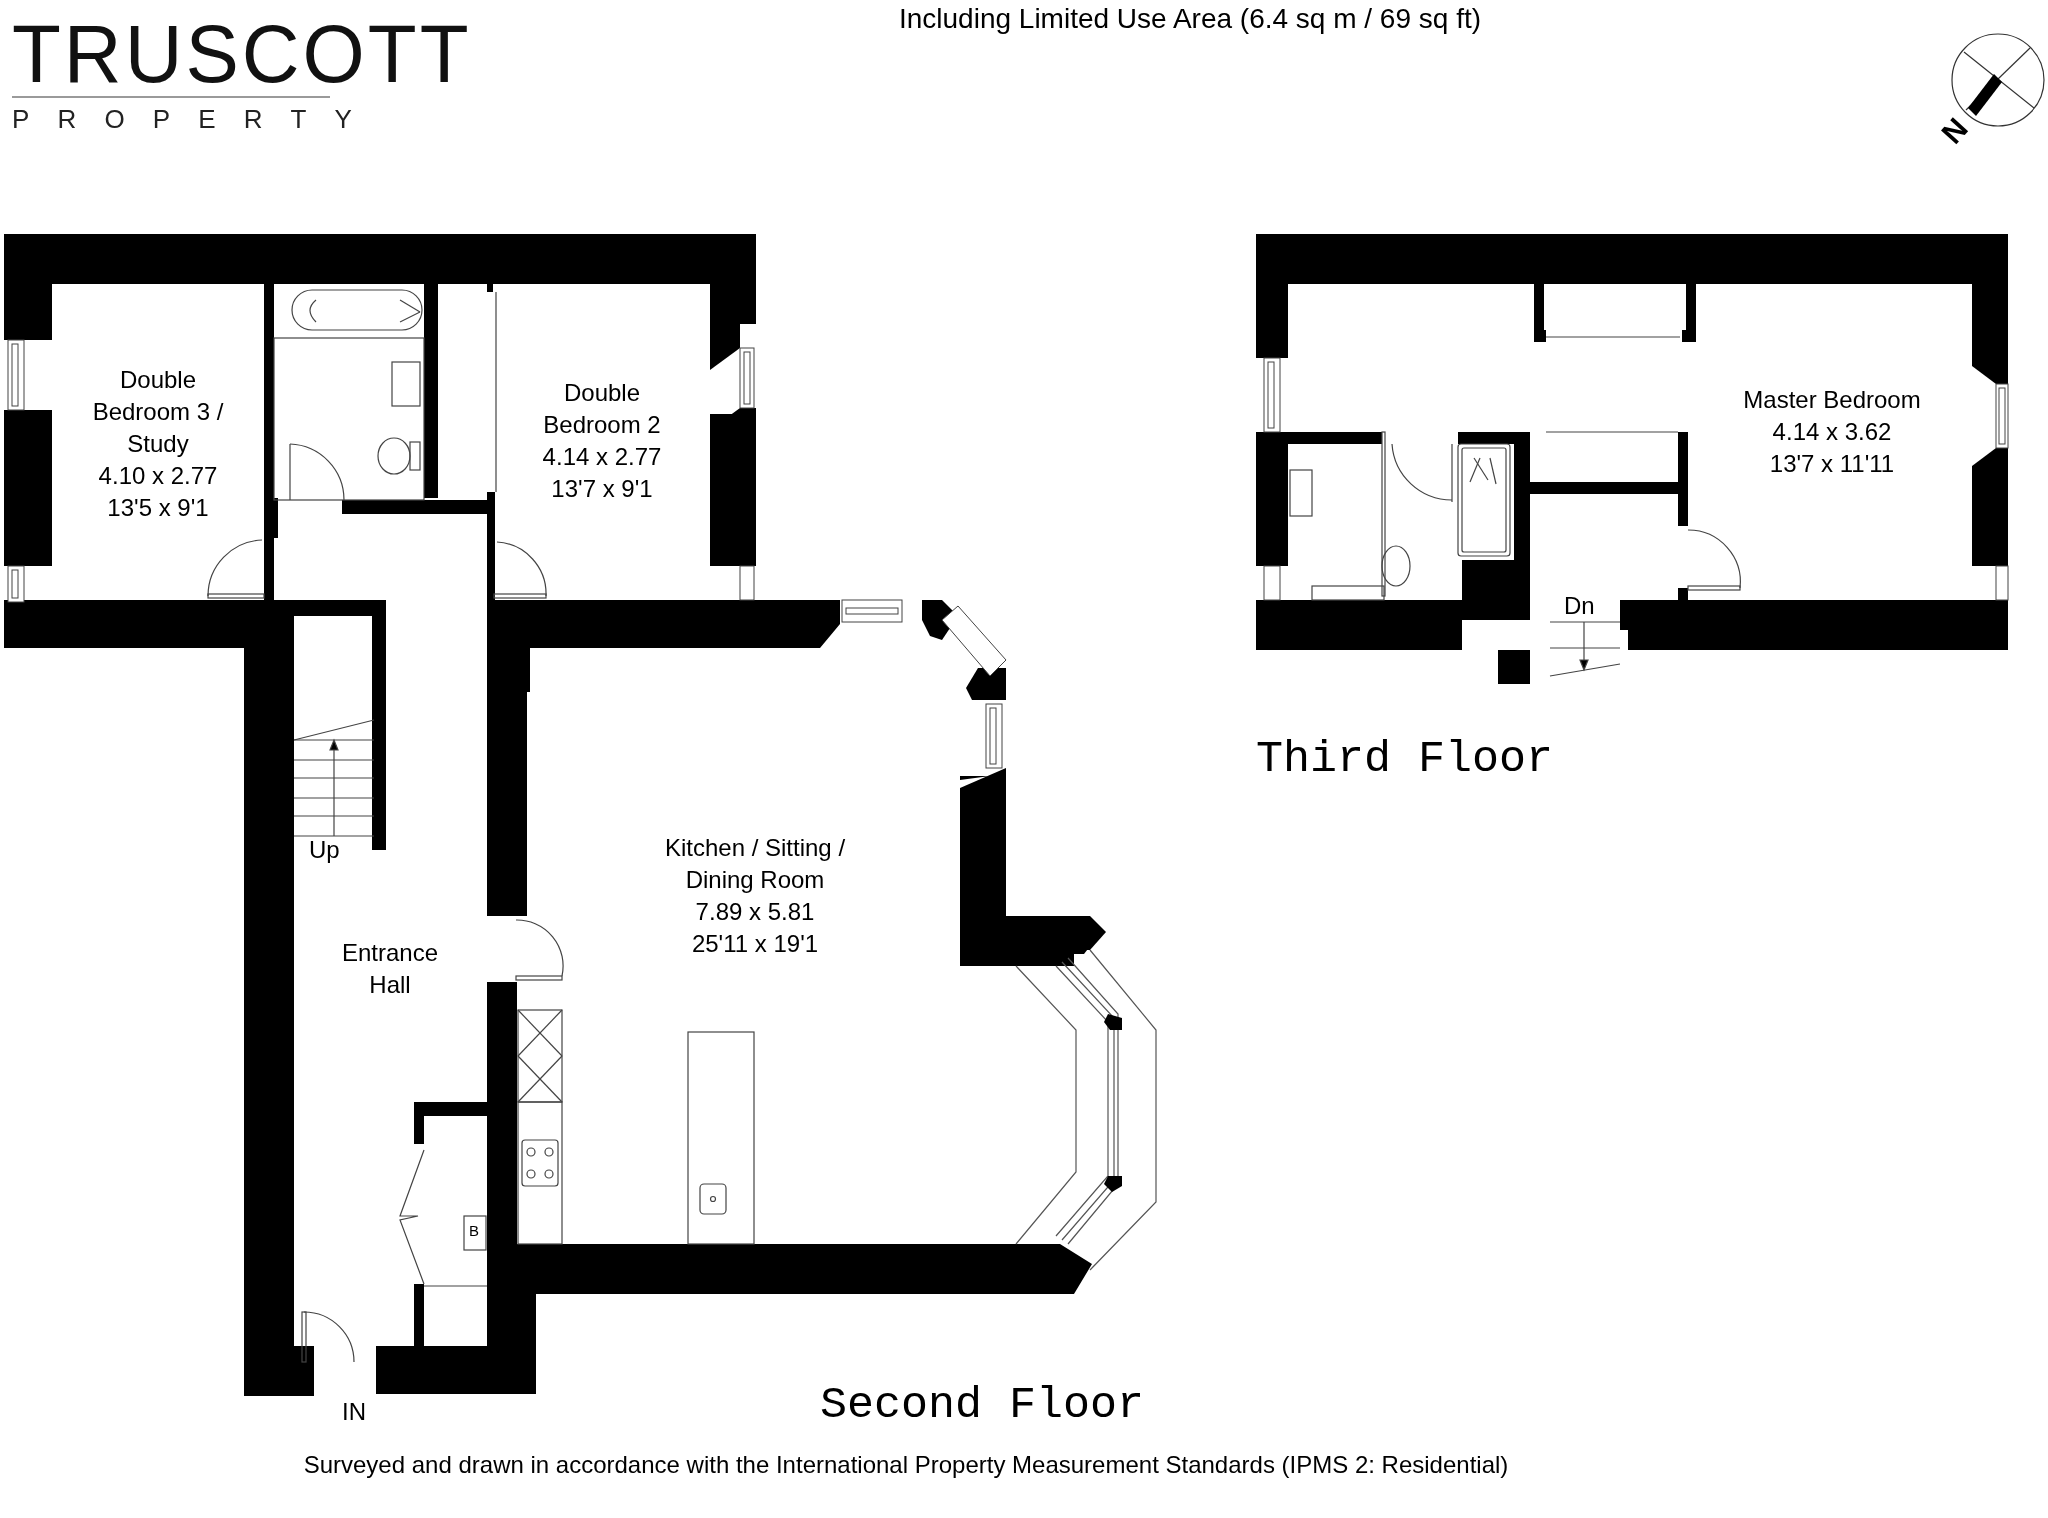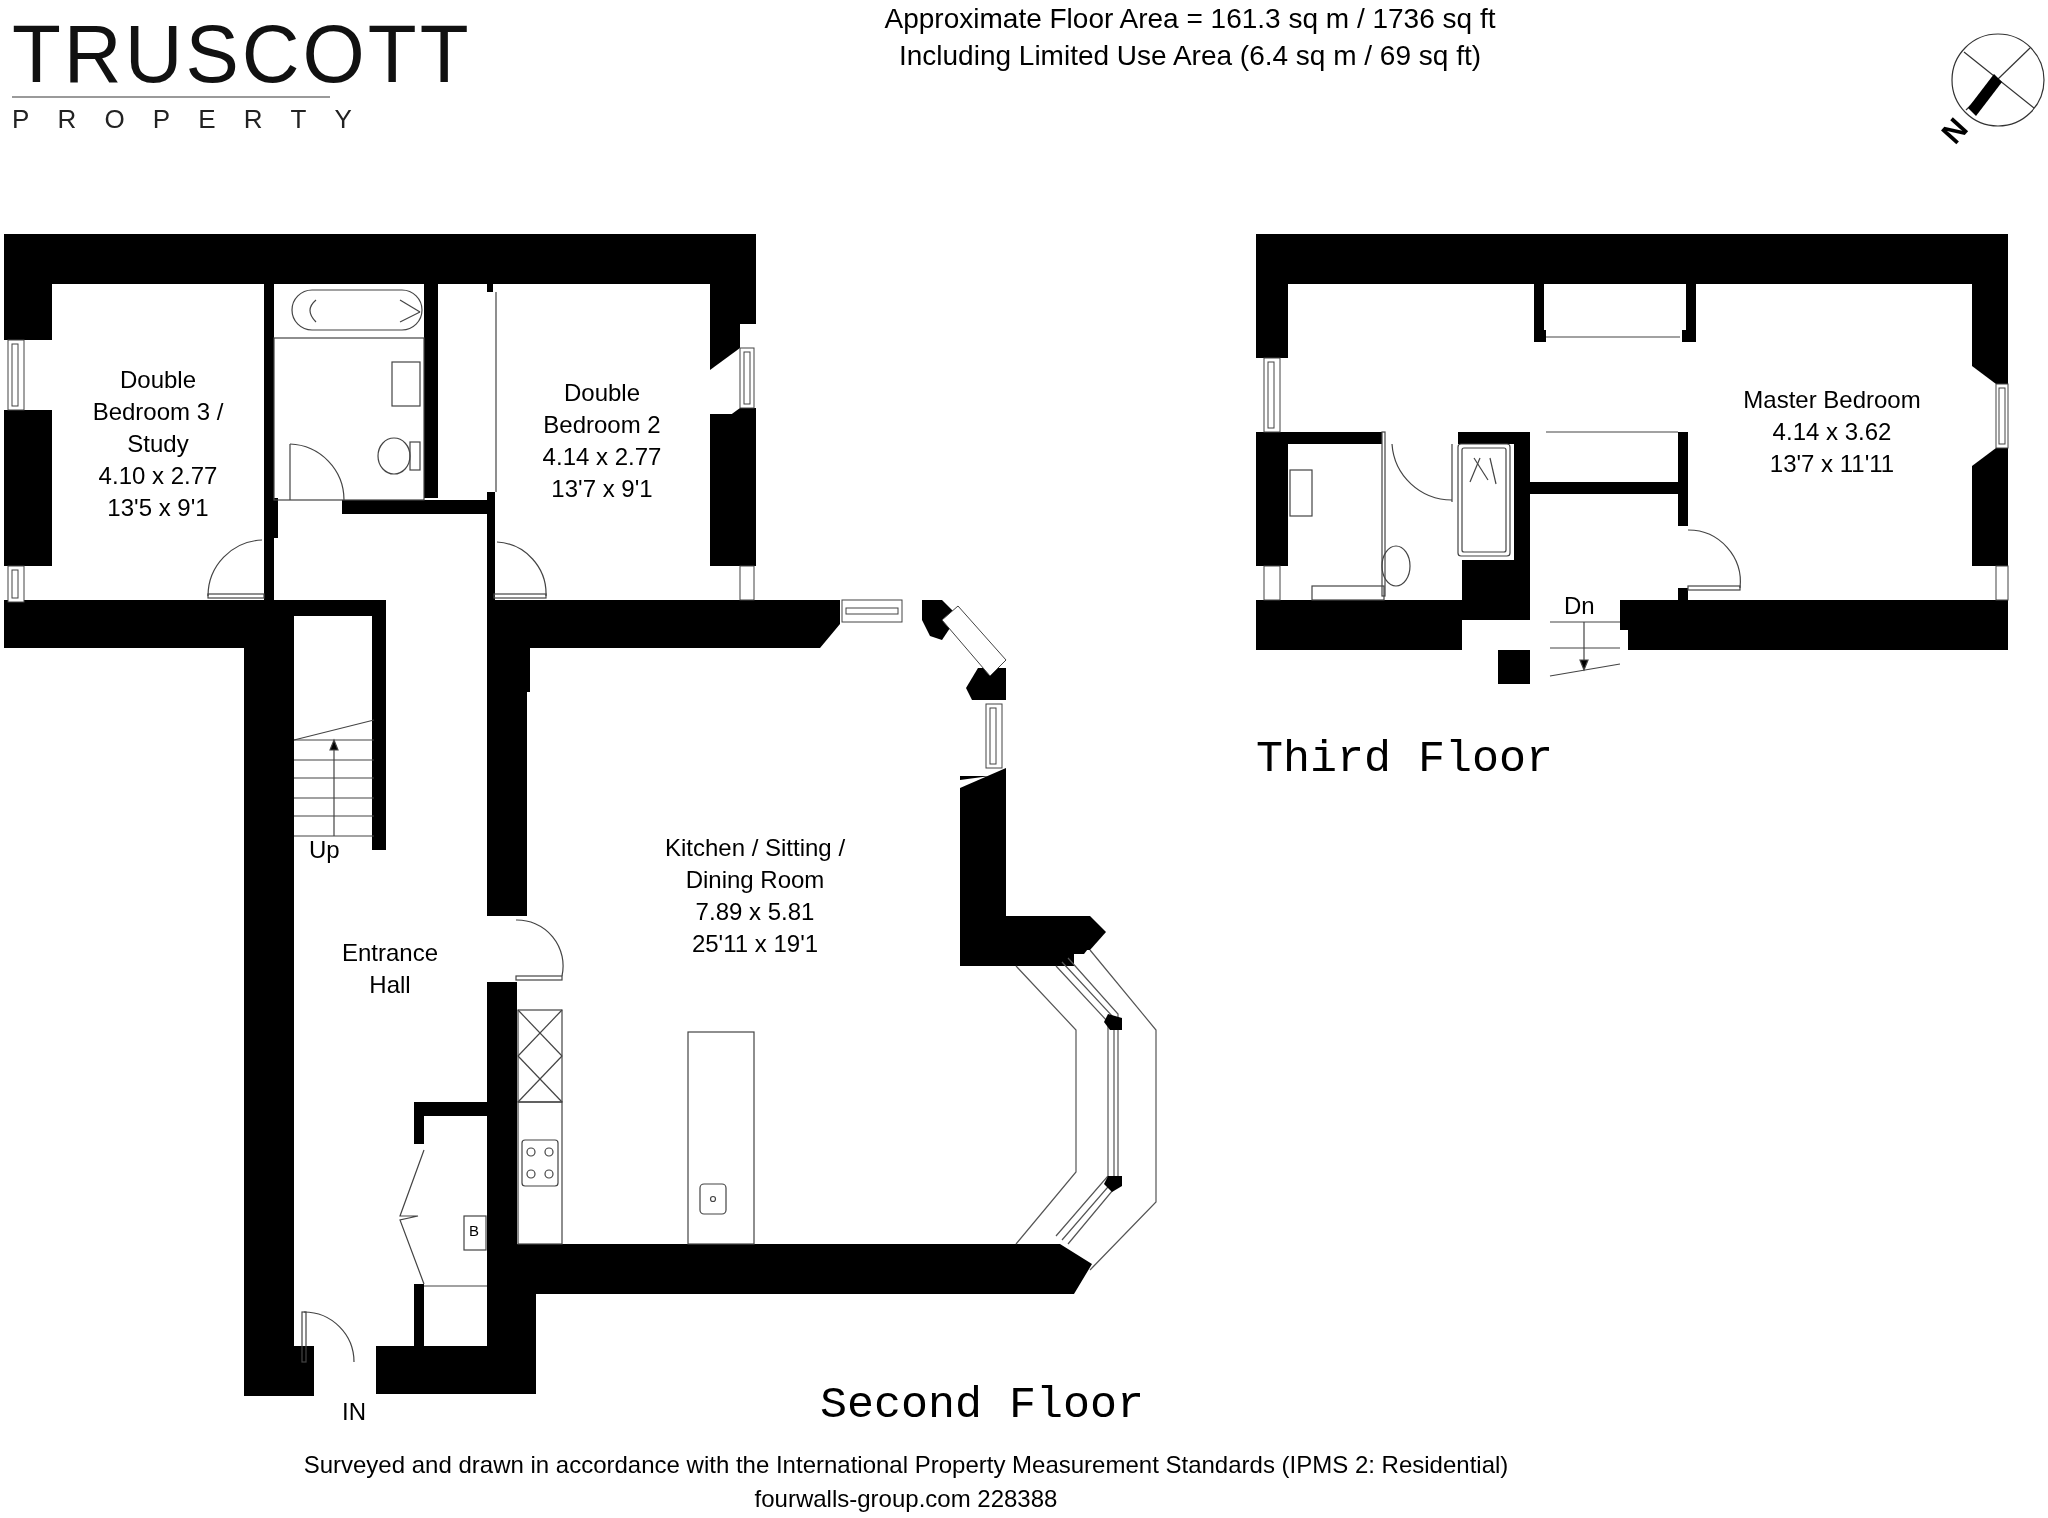--- a/index.html
+++ b/index.html
@@ -31,21 +31,20 @@
   <span>R</span>
   <span>O</span>
   <span>P</span>
   <span>E</span>
   <span>R</span>
   <span>T</span>
   <span>Y</span>
 </div>
 
 <div class="abs header-text">
-  <div>Approximate Floor Area = 161.3 sq m / 1736 sq ft</div>
   <div>Including Limited Use Area (6.4 sq m / 69 sq ft)</div>
 </div>
 
 <svg class="abs plan" width="2048" height="1518" viewBox="0 0 2048 1518">
   <g fill="#000" stroke="none">
 
     <rect x="4" y="234" width="752" height="50"></rect>
 
     <rect x="4" y="284" width="48" height="56"></rect>
     <rect x="4" y="410" width="48" height="156"></rect>
@@ -289,14 +288,13 @@
   <div>4.14 x 3.62</div>
   <div>13'7 x 11'11</div>
 </div>
 
 <div class="small-label" style="left:1564px; top:592px;">Dn</div>
 
 <div class="floor-title" style="left:1256px; top:734px;">Third Floor</div>
 
 <div class="abs footer">
   <div>Surveyed and drawn in accordance with the International Property Measurement Standards (IPMS 2: Residential)</div>
-  <div>fourwalls-group.com 228388</div>
 </div>
 
 </body></html>

